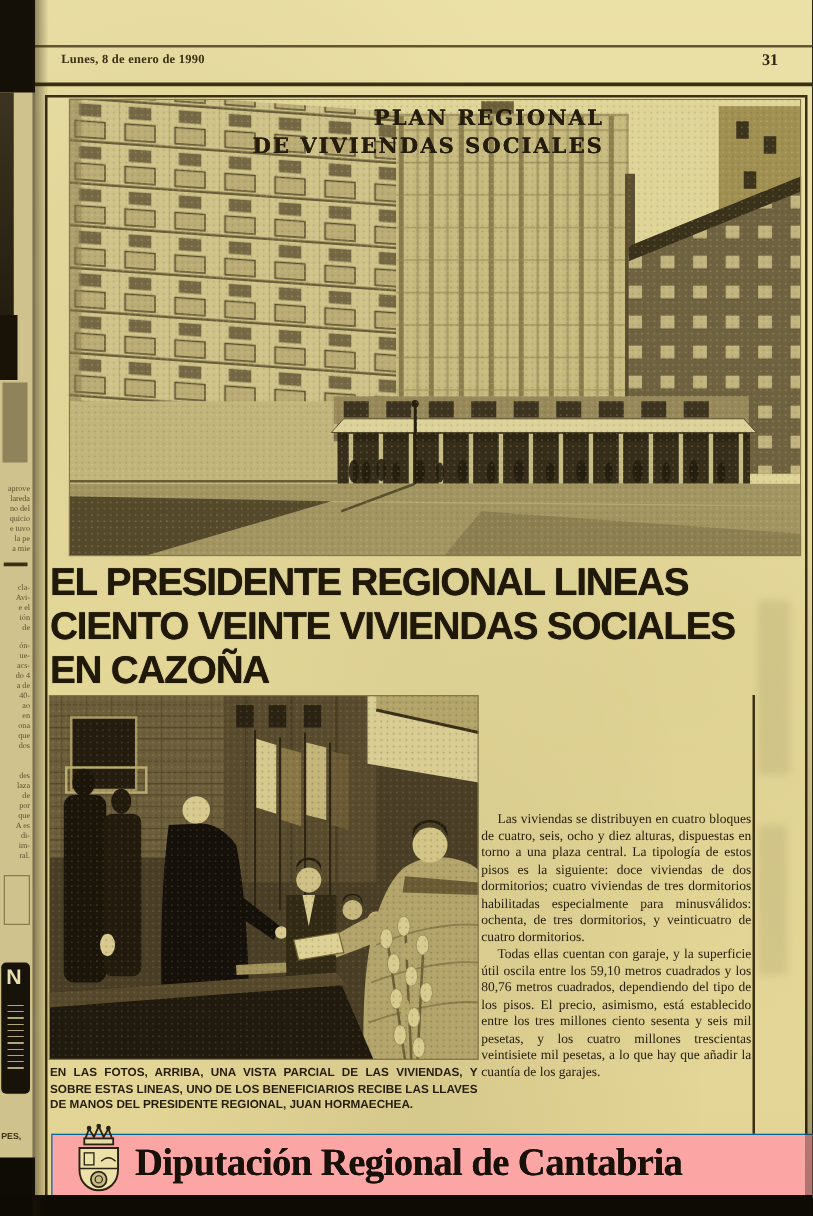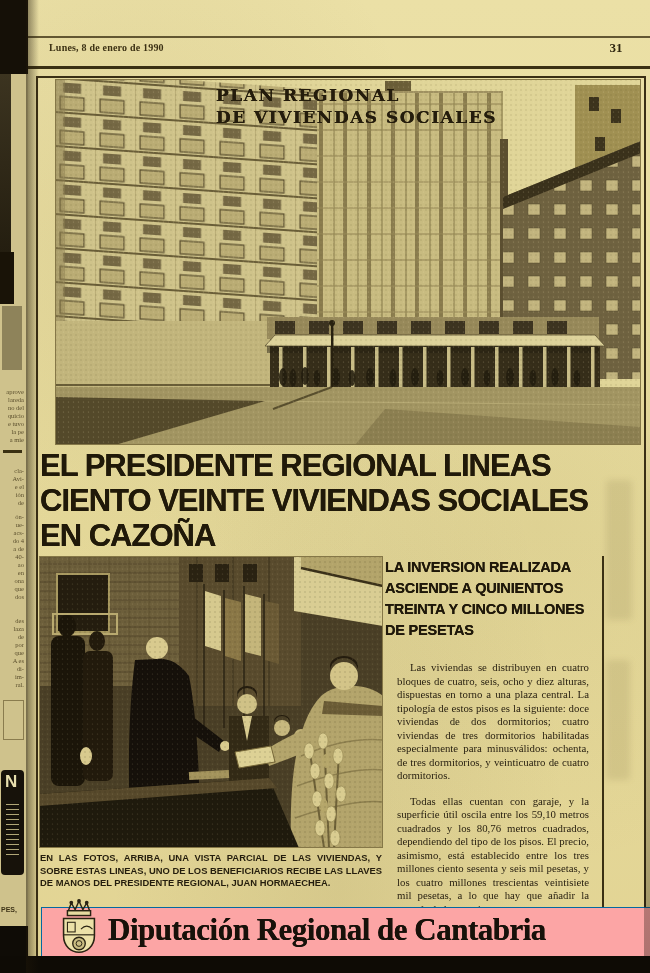--- a/index.html
+++ b/index.html
@@ -43,39 +43,39 @@
   .masthead-date{position:absolute;left:37px;top:42px;font:bold 10px "Liberation Serif",serif;
     color:#3c3114;letter-spacing:.2px;padding-left:12px;}
   .page-number{position:absolute;left:598px;top:40px;width:36px;text-align:center;
     font:bold 13px "Liberation Serif",serif;color:#2e2510;}
   .rule-thick{position:absolute;left:28px;top:66px;width:622px;height:3px;background:#3a3013;}
 
   
   .article{position:absolute;left:36px;top:76px;width:606px;height:882px;border:2px solid #3a2f15;}
 
   .photo1{position:absolute;left:17px;top:1px;width:586px;height:366px;}
-  .kicker{position:absolute;left:178px;top:6px;}
+  .kicker{position:absolute;left:164px;top:6px;text-align:right;}
   .kicker div{font:bold 17px/22px "DejaVu Serif",serif;letter-spacing:1.5px;color:#241c0c;
     text-shadow:0 0 .5px #241c0c;}
 
   .headline{position:absolute;left:2px;top:370px;width:602px;}
   .headline div{font:bold 31px/35px "Liberation Sans",sans-serif;letter-spacing:-1px;
     color:#201909;text-shadow:0 0 .6px #201909;white-space:nowrap;}
 
   .photo2{position:absolute;left:1px;top:478px;width:344px;height:292px;}
   .photo-caption{position:absolute;left:2px;top:774px;width:342px;
     font:bold 9.4px/12.6px "Liberation Sans",sans-serif;color:#241d0d;text-align:justify;}
 
   .subhead{position:absolute;left:347px;top:479px;width:220px;}
   .subhead div{font:bold 14.5px/21px "Liberation Sans",sans-serif;letter-spacing:-.2px;
     color:#1f180a;text-shadow:0 0 .4px #1f180a;}
 
   .bodytext{position:absolute;left:347px;top:571px;width:216px;
     font-size:10.8px;line-height:13.5px;color:#2a2212;text-align:justify;}
-  .bodytext p{margin:12px;text-indent:13px;}
+  .bodytext p{margin:0;text-indent:13px;}
 
   .vrule{position:absolute;left:564px;top:478px;width:2px;height:352px;background:#3a3013;}
 
   
   .banner{position:absolute;left:3px;top:829px;width:598px;height:49px;
     background:#fca5a5;border:1px solid #0369a1;padding-left:20px;}
   .banner-title{position:absolute;left:66px;top:4px;font:bold 31px "Liberation Serif",serif;
     letter-spacing:-.5px;color:#17110a;white-space:nowrap;text-shadow:0 0 .5px #17110a;}
   .crest{position:absolute;left:10px;top:-9px;width:54px;height:62px;}
 
@@ -374,26 +374,20 @@
         </g>
         <ellipse cx="287" cy="205" rx="4" ry="7" fill="#b5a66a"></ellipse>
         <ellipse cx="285" cy="250" rx="4" ry="7" fill="#b5a66a"></ellipse>
         <rect width="344" height="292" fill="url(#grain2)"></rect>
         <rect x=".5" y=".5" width="343" height="291" fill="none" stroke="#857747" stroke-width="1"></rect>
       </svg>
     </div>
 
     <div class="photo-caption">EN LAS FOTOS, ARRIBA, UNA VISTA PARCIAL DE LAS VIVIENDAS, Y SOBRE ESTAS LINEAS, UNO DE LOS BENEFICIARIOS RECIBE LAS LLAVES DE MANOS DEL PRESIDENTE REGIONAL, JUAN HORMAECHEA.</div>
 
-    <div class="subhead">
-      <div>LA INVERSION REALIZADA</div>
-      <div>ASCIENDE A QUINIENTOS</div>
-      <div>TREINTA Y CINCO MILLONES</div>
-      <div>DE PESETAS</div>
-    </div>
 
     <div class="bodytext">
       <p>Las viviendas se distribuyen en cuatro bloques de cuatro, seis, ocho y diez alturas, dispuestas en torno a una plaza central. La tipología de estos pisos es la siguiente: doce viviendas de dos dormitorios; cuatro viviendas de tres dormitorios habilitadas especialmente para minusválidos: ochenta, de tres dormitorios, y veinticuatro de cuatro dormitorios.</p>
       <p>Todas ellas cuentan con garaje, y la superficie útil oscila entre los 59,10 metros cuadrados y los 80,76 metros cuadrados, dependiendo del tipo de los pisos. El precio, asimismo, está establecido entre los tres millones ciento sesenta y seis mil pesetas, y los cuatro millones trescientas veintisiete mil pesetas, a lo que hay que añadir la cuantía de los garajes.</p>
     </div>
 
     <div class="vrule"></div>
 
     <div class="banner">
       <div class="crest">

